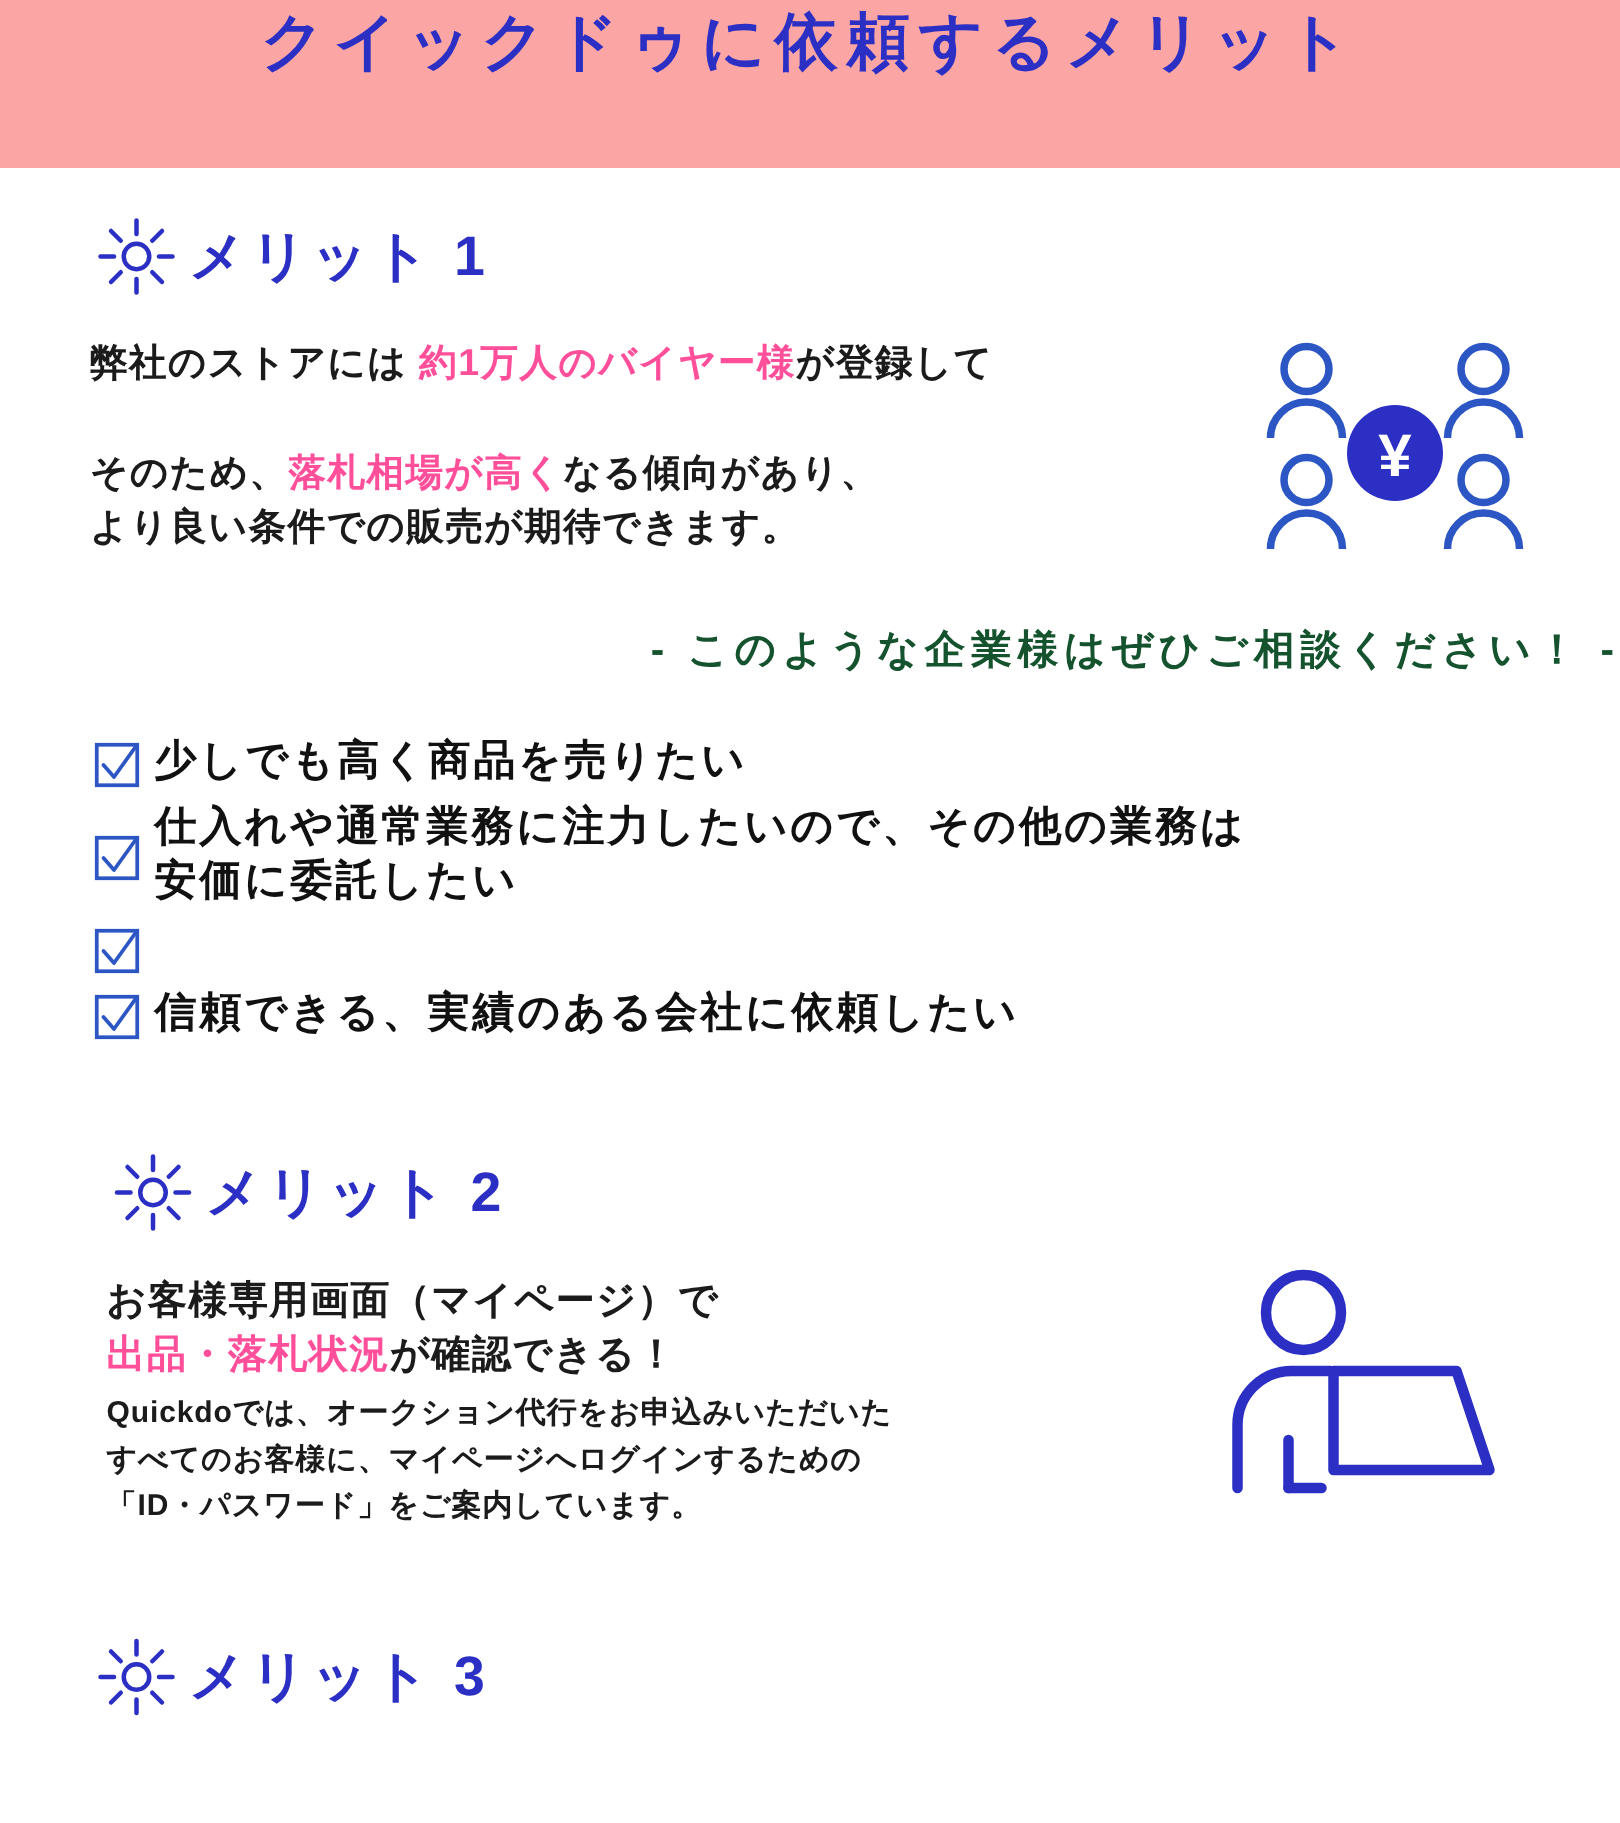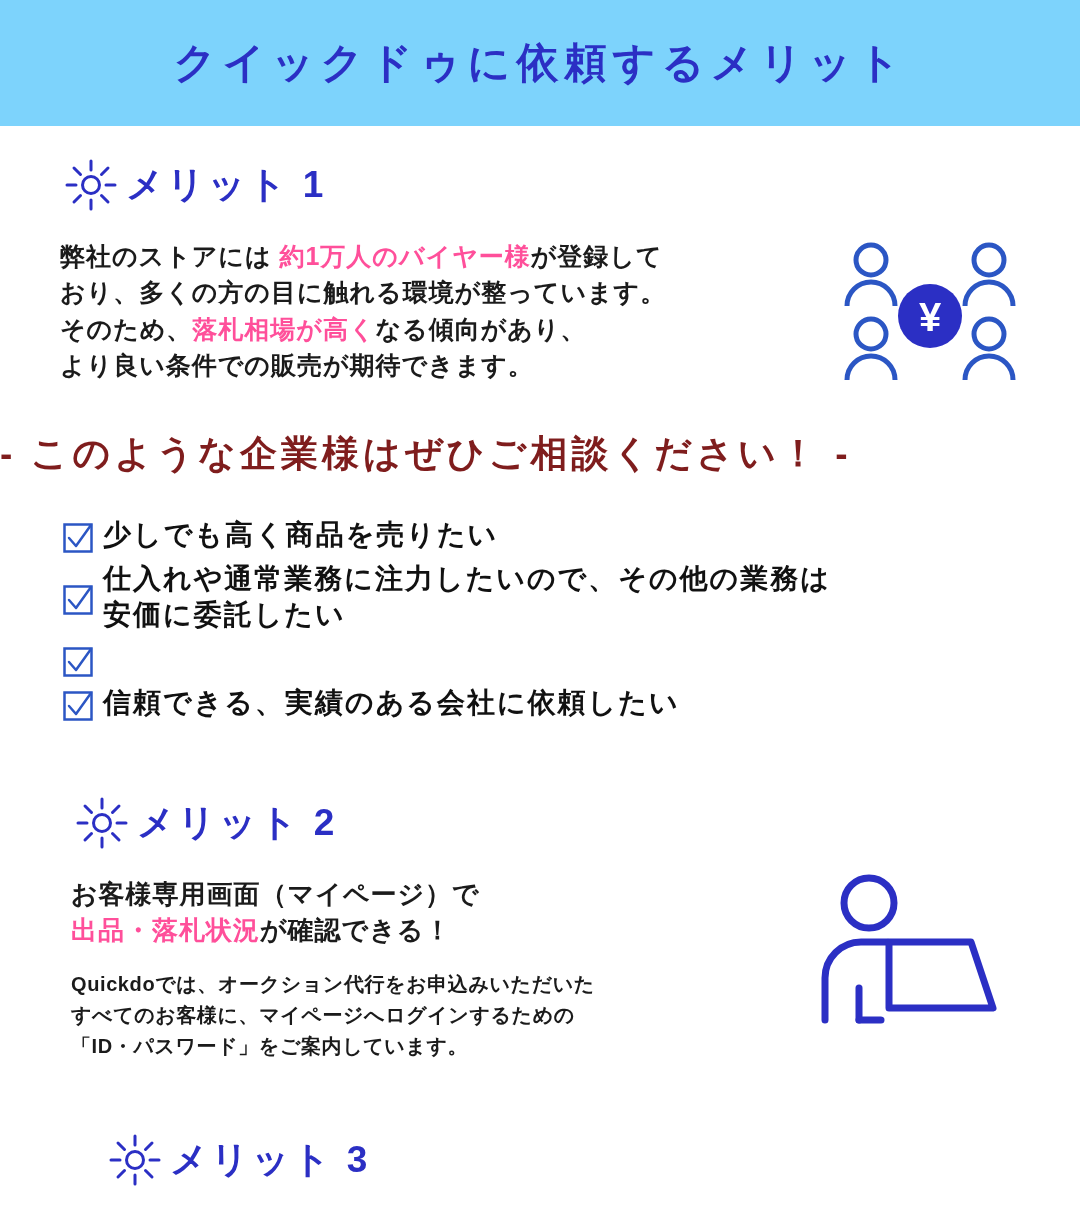--- a/index.html
+++ b/index.html
@@ -12,24 +12,24 @@
     background: #ffffff;
     font-family: "Liberation Sans", "DejaVu Sans", sans-serif;
     color: #1b1b1b;
     overflow: hidden;
     position: relative;
   }
 
   
   .header-banner {
     width: 1080px;
-    height: 126px;
-    background: #7dd3fc;
+    height: 112px;
+    background: #fca5a5;
     display: flex;
-    align-items: center;
+    align-items: flex-start;
     justify-content: center;
   }
   .header-title {
     font-size: 42px;
     font-weight: bold;
     color: #2b2fc4;
     letter-spacing: 6px;
   }
 
   
@@ -72,24 +72,24 @@
     position: absolute;
     right: 35px;
     top: 0px;
     width: 190px;
     height: 155px;
   }
 
   
   .sub-heading {
     margin-top: 46px;
-    text-align: left;
-    font-size: 37px;
-    font-weight: bold;
-    color: #7f1d1d;
+    text-align: right;
+    font-size: 27px;
+    font-weight: bold;
+    color: #14532d;
     letter-spacing: 4px;
   }
 
   
   .checklist {
     margin: 38px 0 0 62px;
     width: 980px;
   }
   .check-item {
     display: flex;
@@ -125,21 +125,21 @@
     font-size: 26px;
     font-weight: bold;
     letter-spacing: 1px;
     line-height: 1.4;
     width: 740px;
   }
   .merit2-lead .pink-line {
     color: #ff4f9a;
   }
   .merit2-para1 {
-    margin-top: 20px;
+    margin-top: 6px;
     font-size: 20px;
     font-weight: bold;
     letter-spacing: 0.6px;
     line-height: 1.55;
     width: 720px;
   }
   .merit2-para2 {
     margin-top: 8px;
     font-size: 20px;
     font-weight: bold;
@@ -151,21 +151,20 @@
     position: absolute;
     right: 60px;
     top: -6px;
     width: 200px;
     height: 180px;
   }
 
   
   .merit3-section {
     margin-top: 20px;
-    padding-left: 44px;
   }
 </style>
 </head>
 <body>
 
 <div class="header-banner">
   <div class="header-title">クイックドゥに依頼するメリット</div>
 </div>
 
 <div class="merit-heading">
@@ -183,21 +182,21 @@
         <line x1="18.5" y1="39.5" x2="12" y2="46"></line>
       </g>
     </svg>
   </span>
   <span class="merit-heading-label">メリット 1</span>
 </div>
 
 <div class="merit1-body">
   <div class="merit1-text">
     <span>弊社のストアには </span><span class="hl-pink">約1万人のバイヤー様</span><span>が登録して</span><br>
-    <span>おり、多くの方の目に触れる環境が整っています。</span><br>
+    <br>
     <span>そのため、</span><span class="hl-pink">落札相場が高く</span><span>なる傾向があり、</span><br>
     <span>より良い条件での販売が期待できます。</span>
   </div>
 
   <span class="buyers-icon">
     <svg viewBox="0 0 190 155" width="190" height="155" xmlns="http://www.w3.org/2000/svg">
       <g fill="none" stroke="#2b56c4" stroke-width="5">
 
         <circle cx="36" cy="22" r="15"></circle>
         <path d="M12 68 a24 24 0 0 1 48 0"></path>

